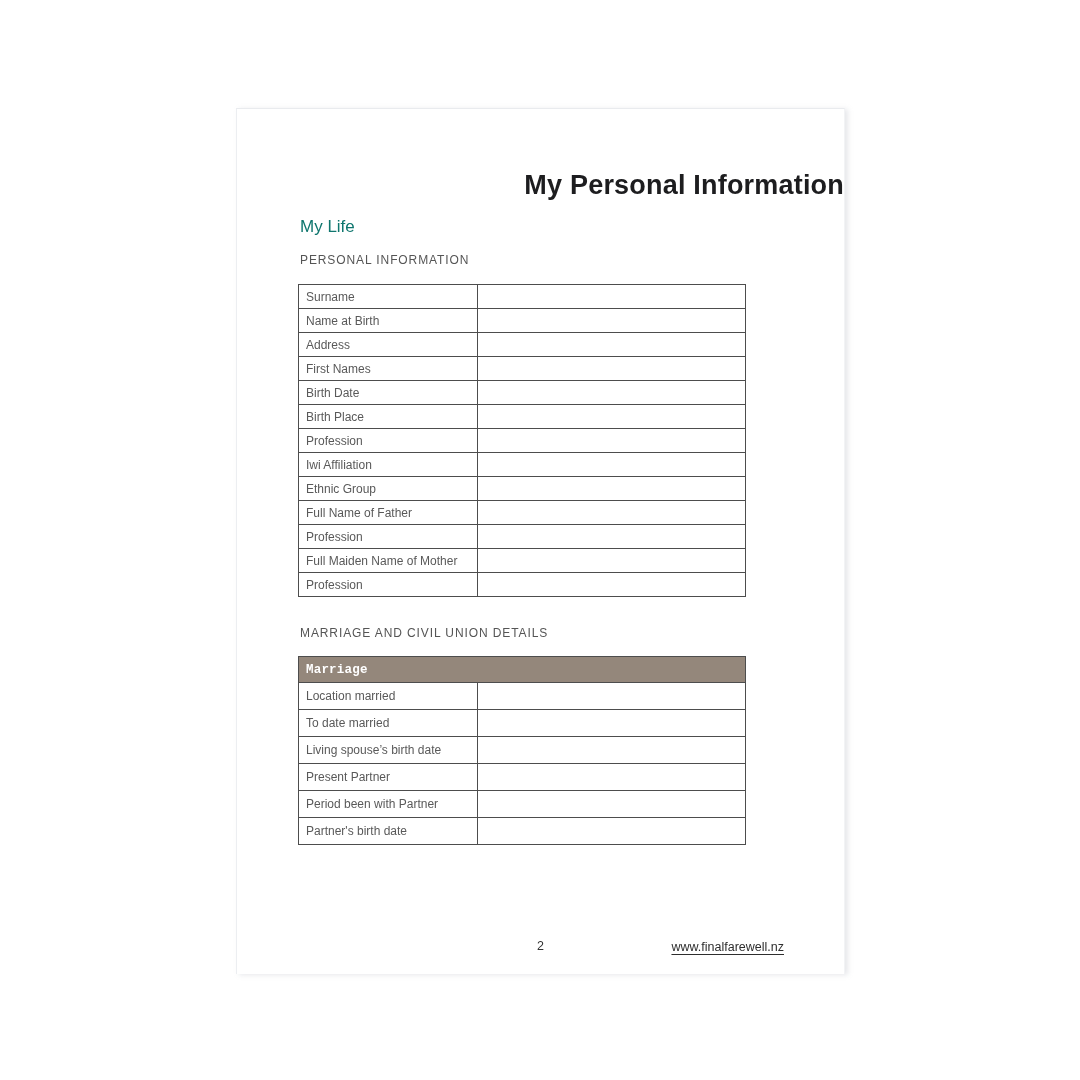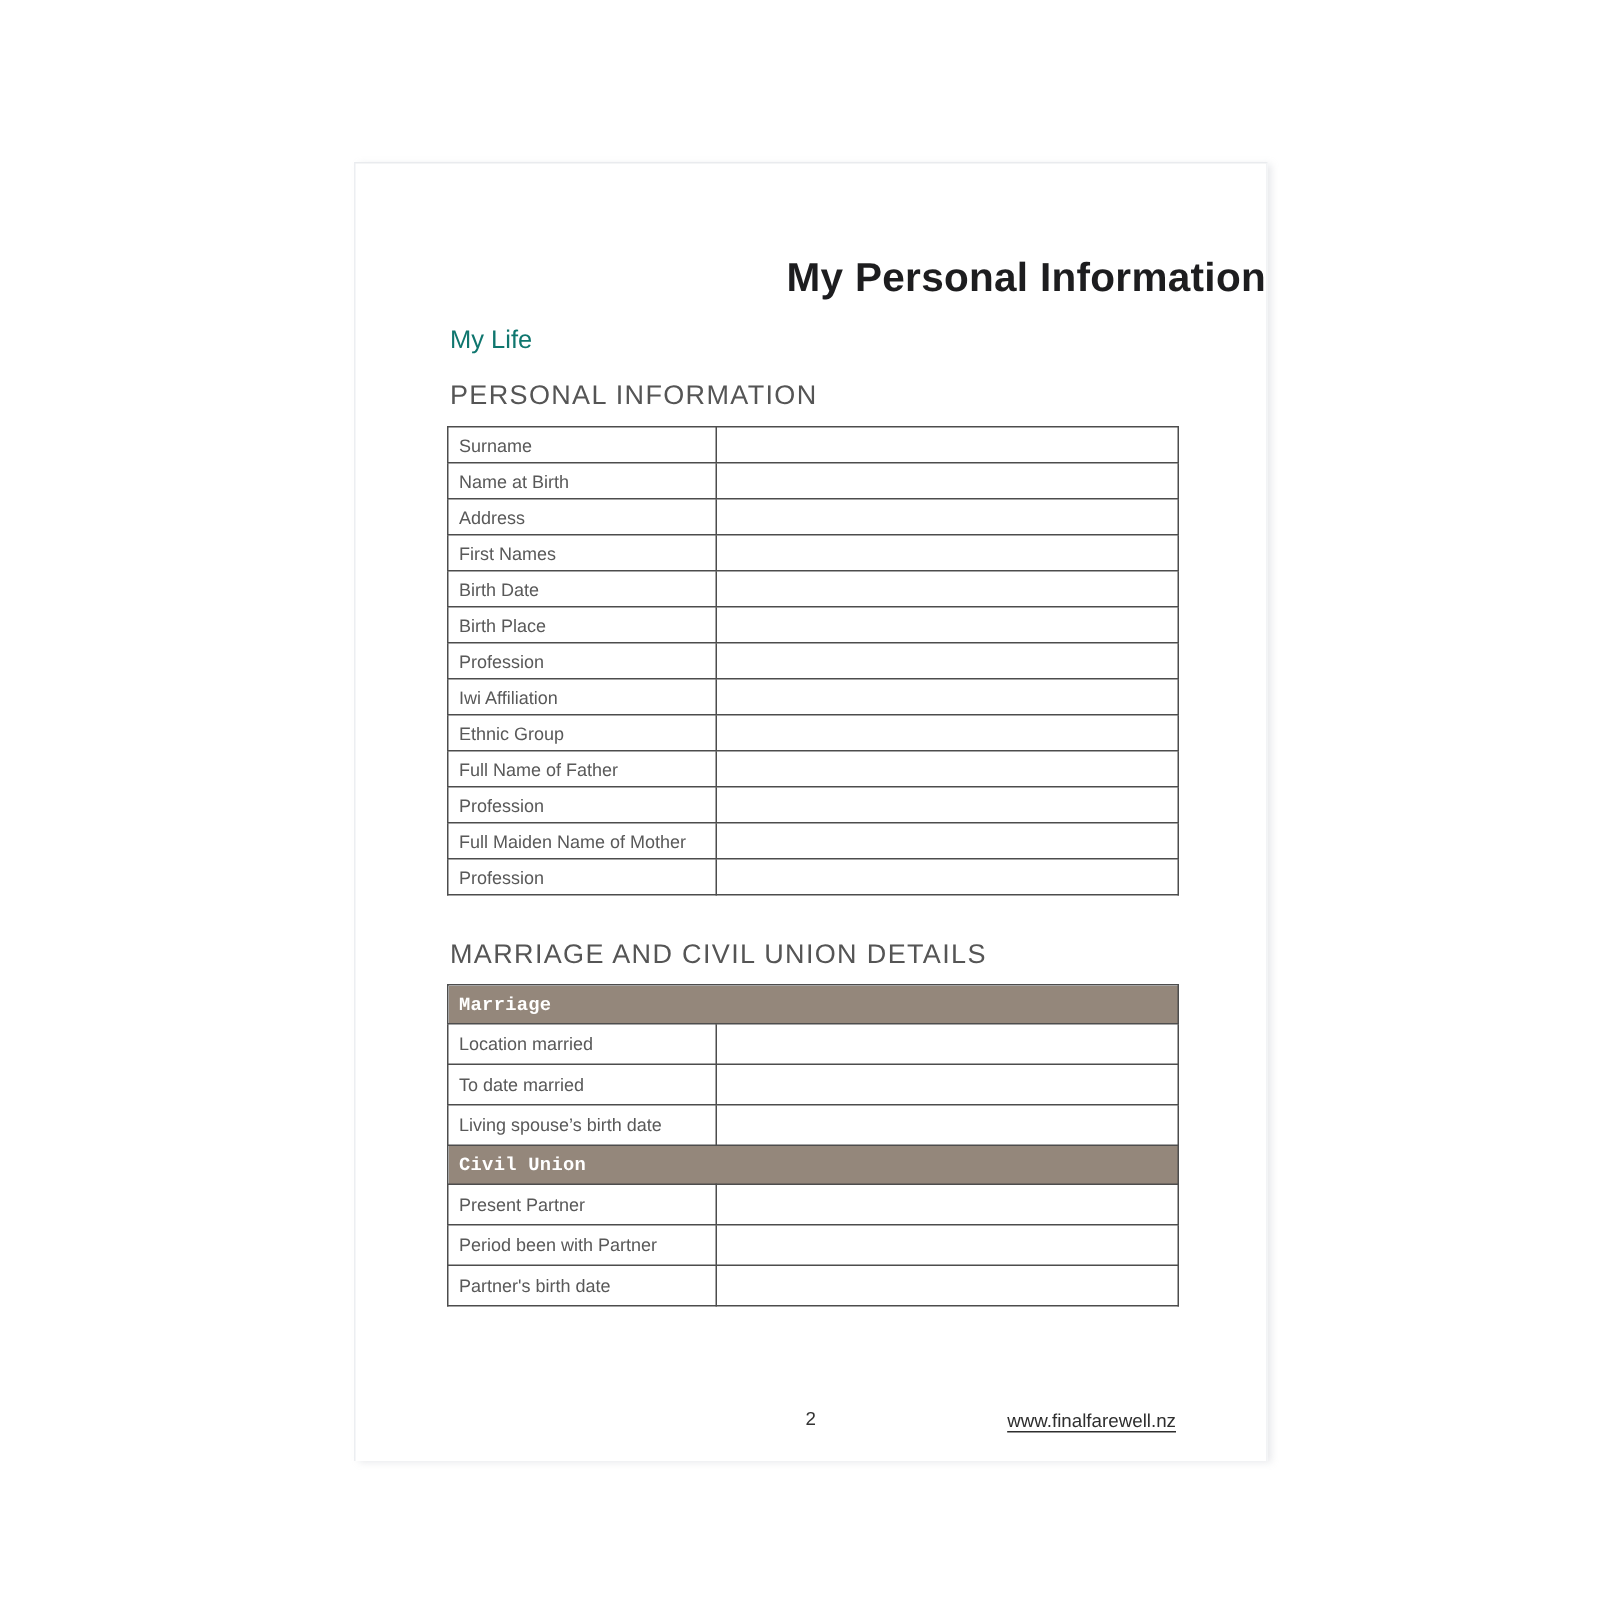--- a/index.html
+++ b/index.html
@@ -19,27 +19,27 @@
     position:absolute; top:61px; left:0; right:0;
     text-align:right; font-size:27px; font-weight:bold;
     color:#1d1d1f; letter-spacing:0.2px;
   }
   .doc-subtitle {
     position:absolute; top:108px; left:63px;
     font-size:17px; color:#0f766e; font-weight:400;
   }
   .section-heading {
     position:absolute; left:63px;
-    font-size:18px; color:#555555; letter-spacing:0.9px; font-weight:400;
+    font-size:12px; color:#555555; letter-spacing:0.9px; font-weight:400;
   }
   .section-heading.personal { top:144px; }
   .section-heading.marriage { top:517px; }
 
   table.form-table {
-    position:absolute; left:61px; width:488px;
+    position:absolute; left:61px; width:448px;
     border-collapse:collapse; table-layout:fixed;
   }
   table.form-table.t1 { top:175px; }
   table.form-table.t2 { top:547px; }
 
   table.form-table td {
     border:1px solid var(--table-border, #4d4d4d);
     font-size:12px; color:var(--label-text, #595959);
     padding:0 7px; vertical-align:middle;
     overflow:hidden; white-space:nowrap;
@@ -157,23 +157,20 @@
           </tr>
           <tr>
             <td>To date married</td>
             <td></td>
           </tr>
           <tr>
             <td>Living spouse’s birth date</td>
             <td></td>
           </tr>
           <tr>
-            <td class="band" colspan="2">Civil Union</td>
-          </tr>
-          <tr>
             <td>Present Partner</td>
             <td></td>
           </tr>
           <tr>
             <td>Period been with Partner</td>
             <td></td>
           </tr>
           <tr>
             <td>Partner's birth date</td>
             <td></td>

